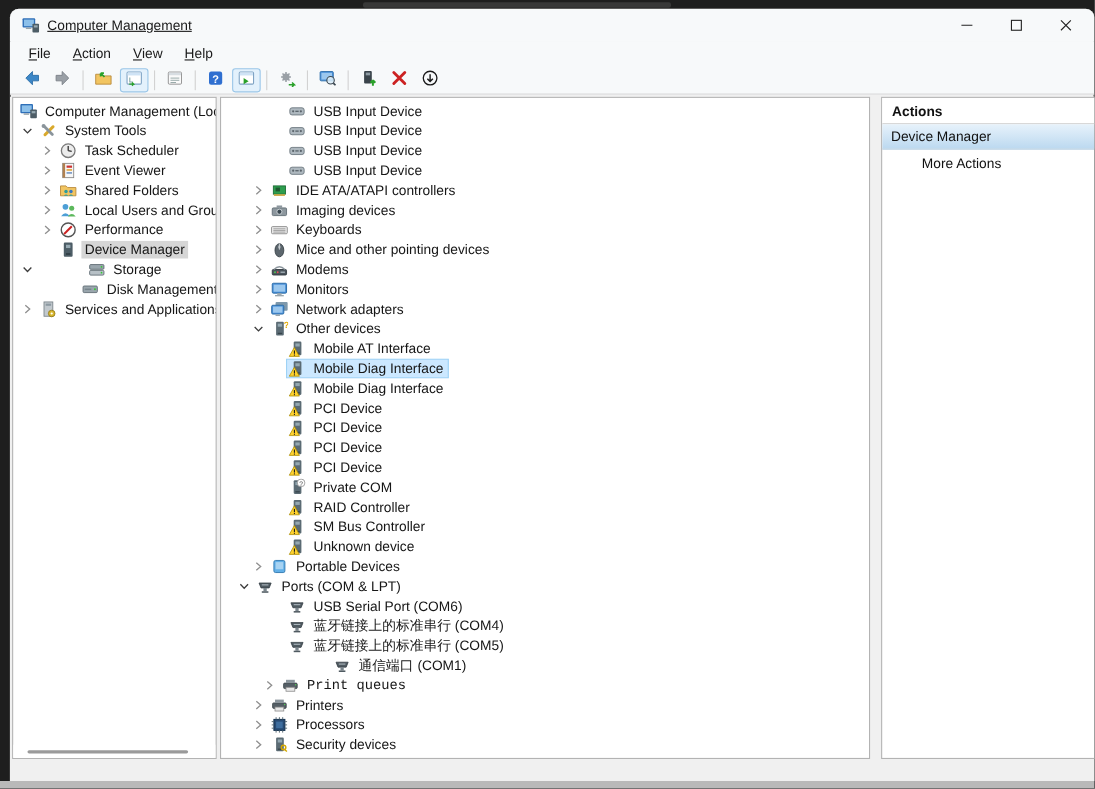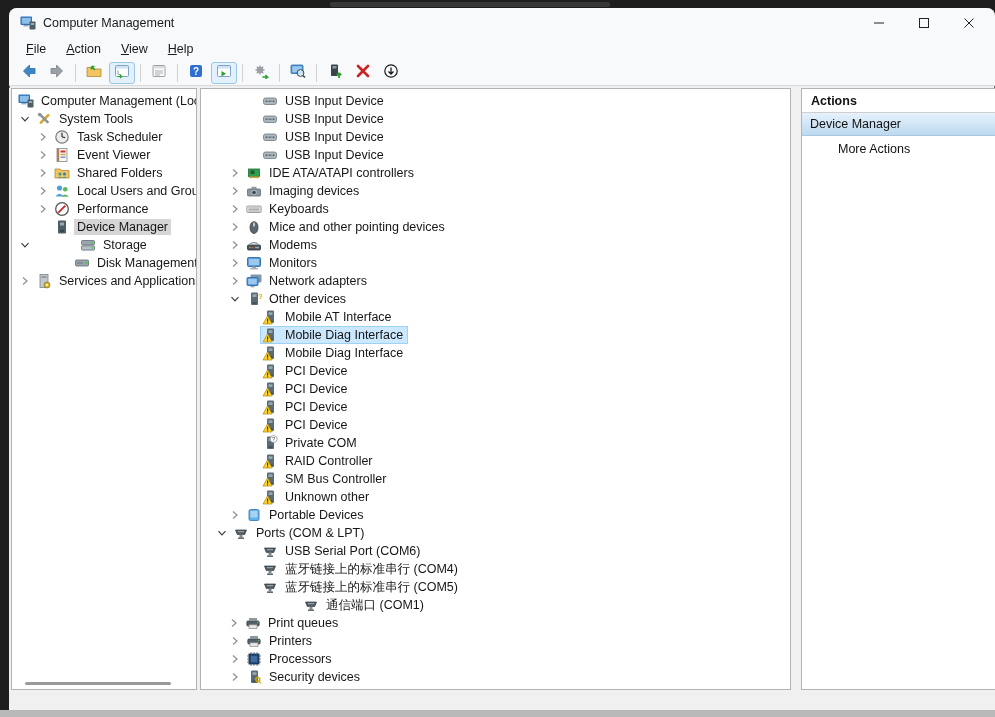--- a/index.html
+++ b/index.html
@@ -10,21 +10,21 @@
              background:#4a4a4a; border-radius:2px; opacity:.6; }
   .bottom-strip { position:absolute; left:0; bottom:0; width:995px; height:7px; background:#b9b9b9; }
 
   .window { position:absolute; left:9px; top:8px; width:986px; height:702px;
             background:#f0f0f0; border-radius:8px 8px 0 0; overflow:hidden;
             box-shadow:0 0 0 1px #6a6a6a inset; }
 
   
   .titlebar { position:relative; height:30px; background:#f7f9fa; display:flex; align-items:center; }
   .titlebar .app-icon { margin-left:11px; width:16px; height:16px; }
-  .titlebar .title { margin-left:7px; font-size:12.5px; color:#1a1a1a; }
+  .titlebar .title { margin-left:7px; font-size:12.5px; color:#1a1a1a;text-decoration:underline; }
   .win-controls { position:absolute; right:4px; top:0; height:30px; display:flex; }
   .win-btn { width:45px; height:30px; border:none; background:transparent; display:flex;
              align-items:center; justify-content:center; cursor:default; }
 
   .menubar { height:22px; background:#f7f9fa; display:flex; align-items:center; padding-left:7px; }
   .menu-item { font-size:12.5px; color:#1a1a1a; padding:2px 10px 3px 10px; }
   .menu-item u { text-decoration:underline; }
 
   .toolbar { height:26px; background:#f7f9fa; display:flex; align-items:center; padding-left:6px;
              border-bottom:1px solid #d9d9d9; }
@@ -664,21 +664,21 @@
             <div class="tree-row" style="padding-left: 59px;">
               <span class="row-content">
                 <span class="ticon"><svg width="16" height="16" viewBox="0 0 16 16">
                     <rect x="5" y="1.5" width="7" height="12.5" rx="1" fill="#5b6b74"></rect>
                     <rect x="6.5" y="3.2" width="4" height="2.8" fill="#93a7b1"></rect>
                     <rect x="6.5" y="11.5" width="4" height="1.2" fill="#37444b"></rect>
                     <path d="M1 15 L5.6 6.8 L10.2 15 Z" fill="#ffd22e" stroke="#a98b00" stroke-width="0.7"></path>
                     <rect x="5.15" y="9.6" width="1" height="3" fill="#1a1a1a"></rect>
                     <rect x="5.15" y="13.3" width="1" height="1" fill="#1a1a1a"></rect>
                   </svg></span>
-                <span class="tlabel">Unknown other</span>
+                <span class="tlabel">Unknown device</span>
               </span>
             </div>
             <div class="tree-row" style="padding-left: 25px;">
               <span class="chev-slot">
                 <svg width="10" height="10" viewBox="0 0 10 10">
                   <path d="M3 1.5 L7 5 L3 8.5" fill="none" stroke="#8f8f8f" stroke-width="1.2"></path>
                 </svg>
               </span>
               <span class="row-content">
                 <span class="ticon"><svg width="16" height="16" viewBox="0 0 16 16">
@@ -741,21 +741,21 @@
               <span class="row-content">
                 <span class="ticon"><svg width="16" height="16" viewBox="0 0 16 16">
                     <path d="M2.5 5 h11 l-1.8 4.5 h-7.4 Z" fill="#4f5a61" stroke="#333c42" stroke-width="0.7"></path>
                     <rect x="5" y="6.2" width="6" height="1" fill="#aab4bb"></rect>
                     <rect x="6.5" y="9.5" width="3" height="3" fill="#7a858c"></rect>
                     <rect x="5" y="12.5" width="6" height="1.4" fill="#4f5a61"></rect>
                   </svg></span>
                 <span class="tlabel">通信端口 (COM1)</span>
               </span>
             </div>
-            <div class="tree-row" style="padding-left: 24px;">
+            <div class="tree-row" style="padding-left: 35px; font-family: Liberation Mono, monospace;">
               <span class="chev-slot">
                 <svg width="10" height="10" viewBox="0 0 10 10">
                   <path d="M3 1.5 L7 5 L3 8.5" fill="none" stroke="#8f8f8f" stroke-width="1.2"></path>
                 </svg>
               </span>
               <span class="row-content">
                 <span class="ticon"><svg width="16" height="16" viewBox="0 0 16 16">
                     <rect x="1.8" y="6" width="12.4" height="5" rx="1" fill="#555f66" stroke="#394248" stroke-width="0.7"></rect>
                     <rect x="4" y="3" width="8" height="3" fill="#8d979e"></rect>
                     <rect x="4" y="9.8" width="8" height="3.6" fill="#e8e8e8" stroke="#8a8a8a" stroke-width="0.7"></rect>

